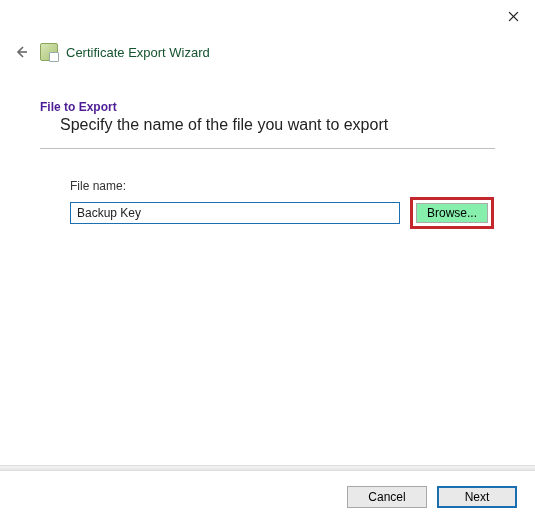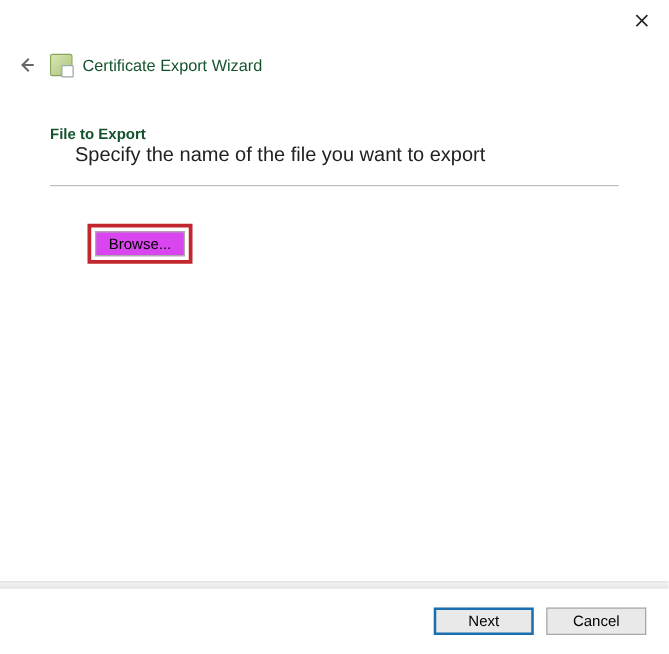--- a/index.html
+++ b/index.html
@@ -69,21 +69,21 @@
     color: #14532d;
   }
 
   .page {
     position: absolute;
     top: 100px; left: 40px; right: 40px;
   }
   .heading {
     font-weight: 600;
     font-size: 12px;
-    color: #14532d;
+    color: #4c1d95;
     margin-bottom: 2px;
   }
   .subheading {
     font-size: 16px;
     color: #222;
     padding-left: 20px;
     margin-bottom: 14px;
   }
   .hr {
     border: none;
@@ -113,21 +113,21 @@
     color: #222;
     outline: none;
   }
   .browse-wrap{
     border: 3px solid #c1272d;
     padding: 3px;
     display:inline-flex;
   }
   .browse-btn {
     width: 72px; height: 20px;
-    background: #d946ef;
+    background: #86efac;
     border: 1px solid #aaa;
     font-size: 12px;
     font-family: inherit;
     cursor: pointer;
     line-height: 16px;
     padding:0;
   }
 
   .footer-sep{
     position:absolute;
@@ -183,25 +183,27 @@
   <div class="wiz-icon"></div>
   <div class="wiz-title">Certificate Export Wizard</div>
 </div>
 
 <div class="page">
   <div class="heading">File to Export</div>
   <div class="subheading">Specify the name of the file you want to export</div>
   <hr class="hr">
 
   <div class="field-block">
+    <div class="field-label">File name:</div>
     <div class="field-row">
+      <input type="text" class="file-input" value="Backup Key" style="">
       <span class="browse-wrap">
         <button class="browse-btn">Browse...</button>
       </span>
     </div>
   </div>
 </div>
 
 <div class="footer-sep"></div>
 <div class="footer">
+  <button class="btn">Cancel</button>
   <button class="btn primary">Next</button>
-  <button class="btn">Cancel</button>
 </div>
 
 </body></html>

